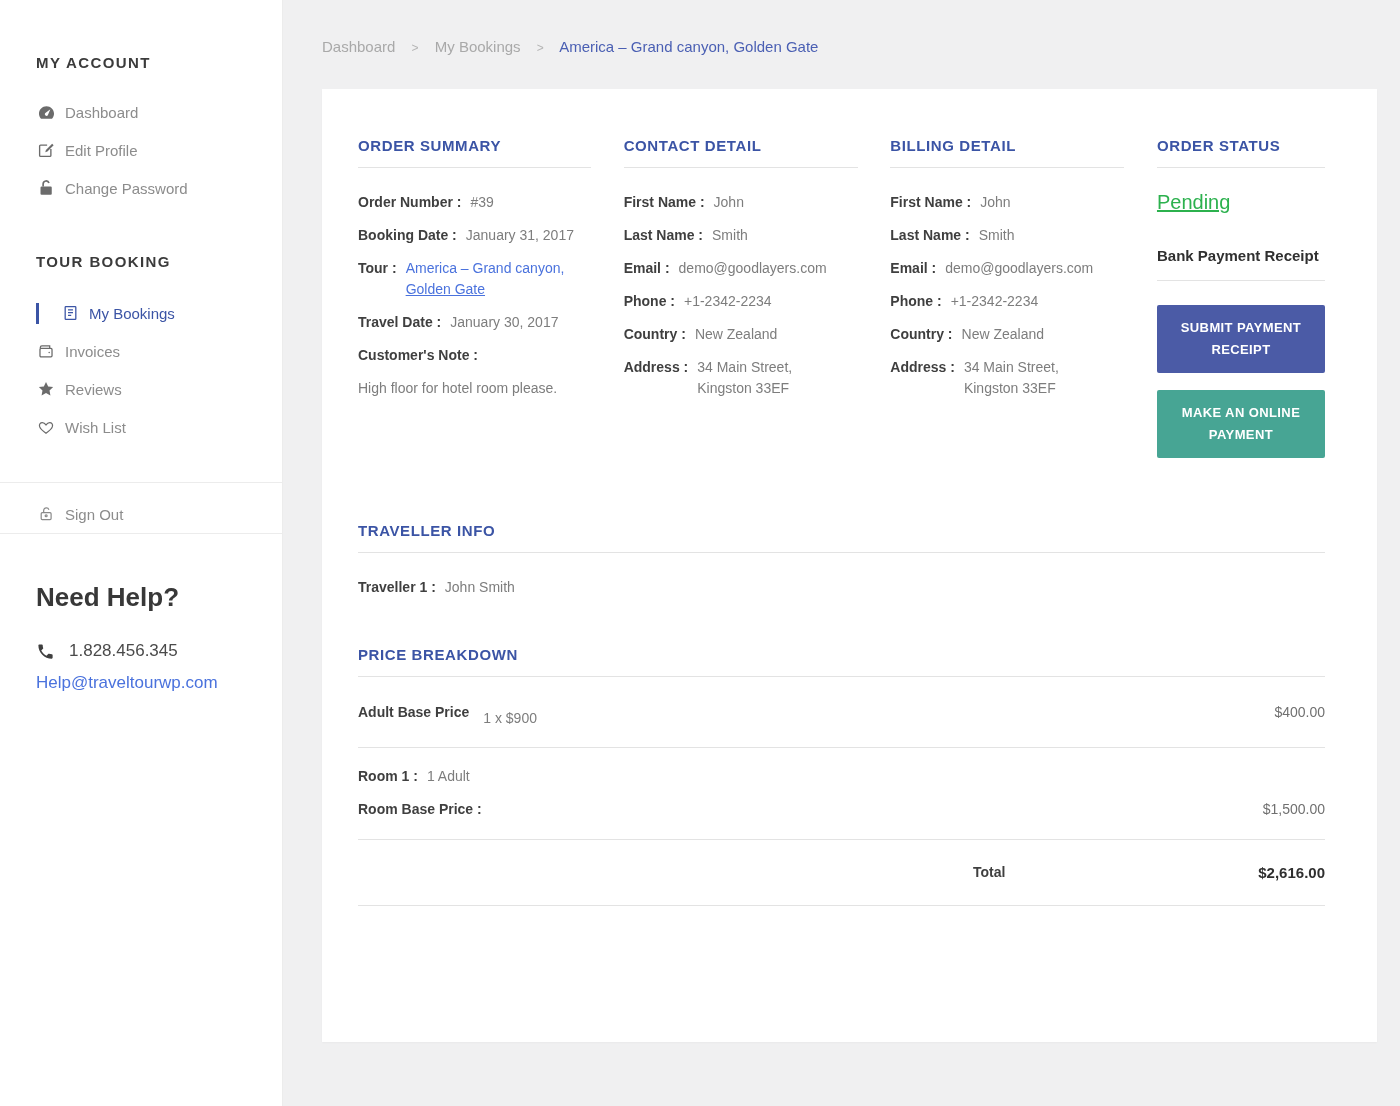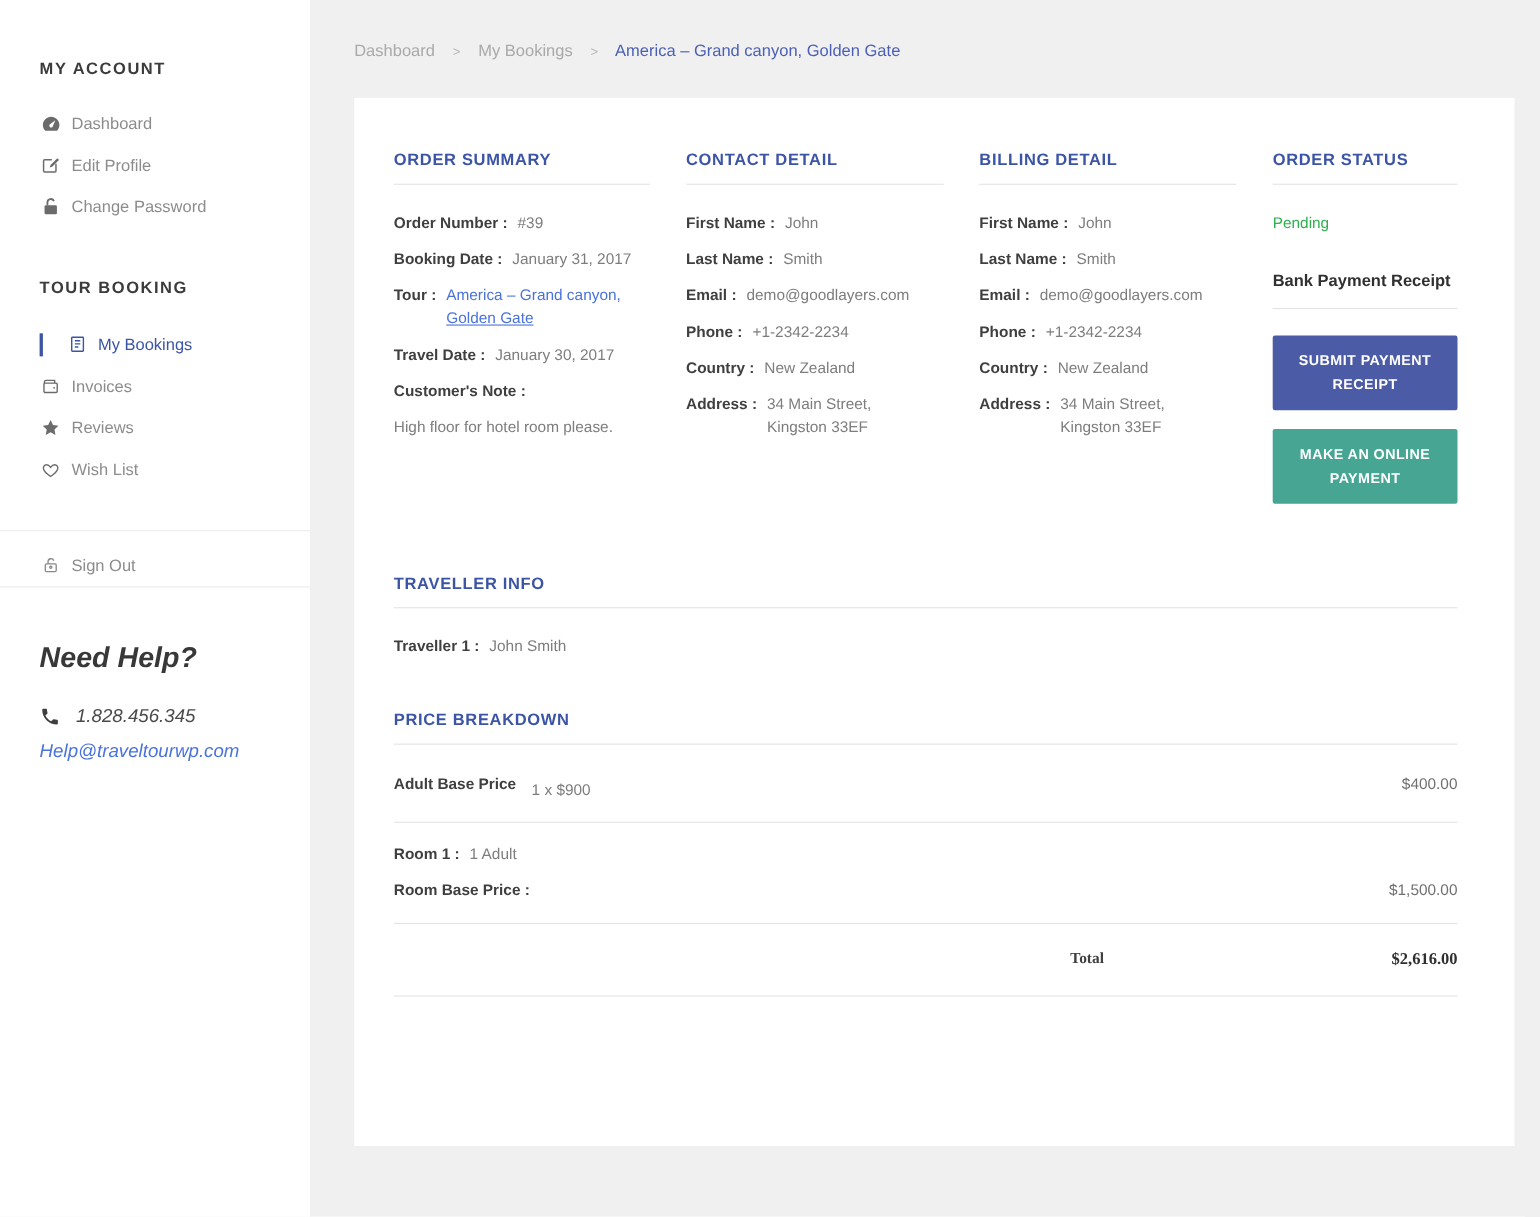--- a/index.html
+++ b/index.html
@@ -27,21 +27,21 @@
   }
   .sb-item .ic { width:20px; display:inline-flex; justify-content:center; margin-right:9px; flex:0 0 20px; }
   .sb-item.active { color: var(--accent, #3b54a5); }
   .active-bar {
     width:3px; height:21px; background: var(--accent, #3b54a5);
     margin-right:21px; flex:0 0 3px;
   }
   .sb-divider { border:none; border-top:1px solid #ececec; margin:36px 0 0 0; }
   .signout-row { height:50px; display:flex; align-items:flex-end; }
   .sb-divider2 { border:none; border-top:1px solid #ececec; margin:0; }
-  .help { margin-top:48px;font-style:italic; }
+  .help { margin-top:48px; }
   .help-title { font-size:26px; font-weight:bold; color:#383838; margin:0 0 28px 0; }
   .help-phone { display:flex; align-items:center; font-size:17px; color:#4a4a4a; }
   .help-phone .ic { margin-right:14px; display:inline-flex; }
   .help-email {
     display:inline-block; margin-top:12px; font-size:17px;
     color: var(--link_blue, #4a72dd); text-decoration:none; cursor:pointer;
   }
   
   .main { position:absolute; left:284px; top:0; width:1116px; padding:38px 23px 0 38px; }
   .breadcrumb { font-size:15px; color:#a9a9a9; margin-bottom:34px; }
@@ -60,21 +60,21 @@
   }
   .sec-rule { border:none; border-top:1px solid #e3e3e3; margin:0 0 24px 0; }
   .d-row { display:flex; margin-bottom:12px; line-height:21px; font-size:14px; }
   .d-lbl { font-weight:bold; color:#3f3f3f; white-space:nowrap; margin-right:9px; }
   .d-val { color:#7d7d7d; }
   .d-val .l2 { display:block; }
   a.tour-link { color: var(--link_blue, #4a72dd); text-decoration:none; cursor:pointer; }
   a.tour-link .l2 { display:block;text-decoration:underline; }
   .note-text { color:#7d7d7d; font-size:14px; line-height:21px; margin-top:2px; }
   
-  .status-val { font-size:14px; color: var(--status_green, #2cb14e); line-height:21px; }
+  .status-val { font-size:20px; color: var(--status_green, #2cb14e); line-height:21px;text-decoration:underline; }
   .receipt-lbl { font-size:15px; font-weight:bold; color:#303030; margin-top:34px; }
   .receipt-rule { border:none; border-top:1px solid #e3e3e3; margin:16px 0 24px 0; }
   .btn {
     display:block; width:100%; border:none; border-radius:2px; cursor:pointer;
     color:#fff; font-family:"Liberation Sans", sans-serif; font-size:13px; font-weight:bold;
     letter-spacing:.4px; line-height:1.7; padding:12px 10px; text-align:center;
   }
   .btn-submit { background: var(--button_indigo, #4b5ba6); margin-bottom:17px; }
   .btn-pay { background: var(--button_teal, #47a594); }
   
@@ -92,21 +92,21 @@
   .room-row:last-child { margin-bottom:0;gap:32px; }
   .room-row .p-amt { margin-left:auto; color:#707070; }
   .totals-block { padding:22px 0 28px 0; border-bottom:1px solid #e3e3e3; }
   .tot-row {
     display:flex; justify-content:space-between; width:352px; margin-left:auto;
     font-size:14px; margin-bottom:21px;
   }
   .tot-row:last-child { margin-bottom:0; }
   .tot-lbl { font-weight:bold; color:#3f3f3f; }
   .tot-val { color:#707070; }
-  .total-block { padding:24px 0; border-bottom:1px solid #e3e3e3;font-family:Liberation Serif, serif; }
+  .total-block { padding:24px 0; border-bottom:1px solid #e3e3e3; }
   .total-block .tot-row { margin-bottom:0; }
   .total-block .tot-val { font-weight:bold; color:#2f2f2f; font-size:15px; }
 </style>
 </head>
 <body>
 
 <aside class="sidebar">
   <div class="sb-pad">
     <h3 class="sb-title">MY ACCOUNT</h3>
 

